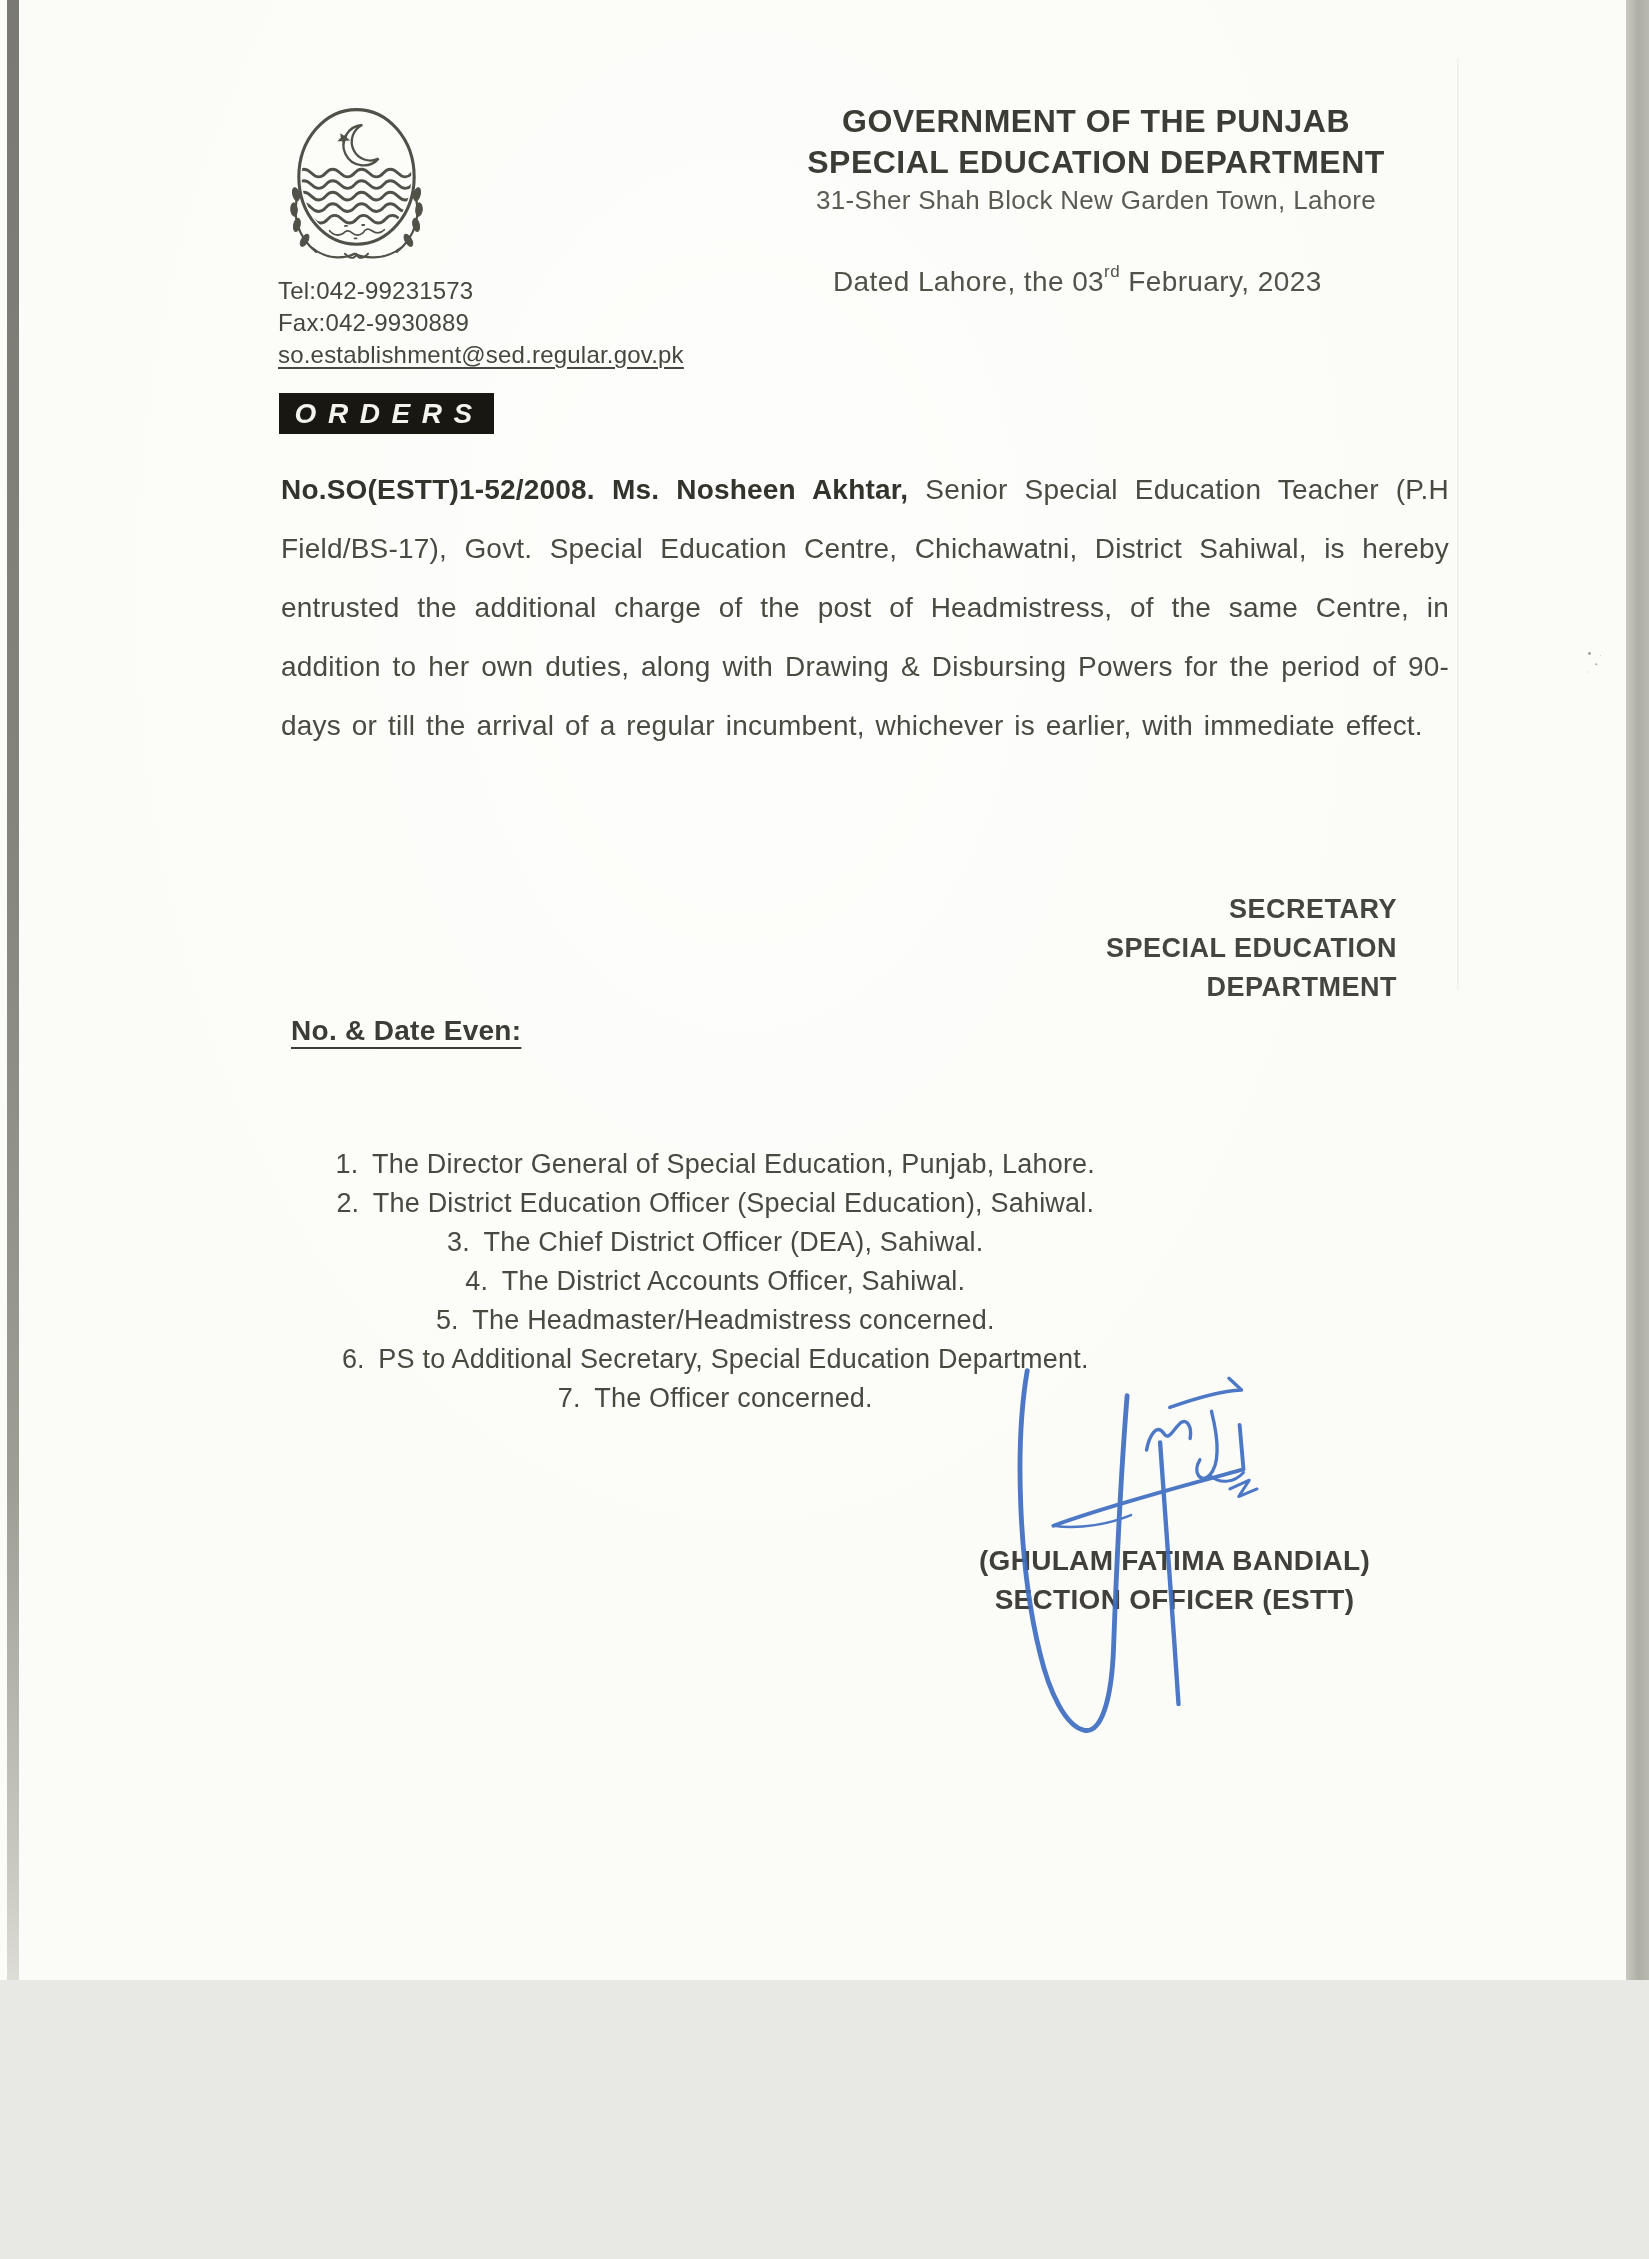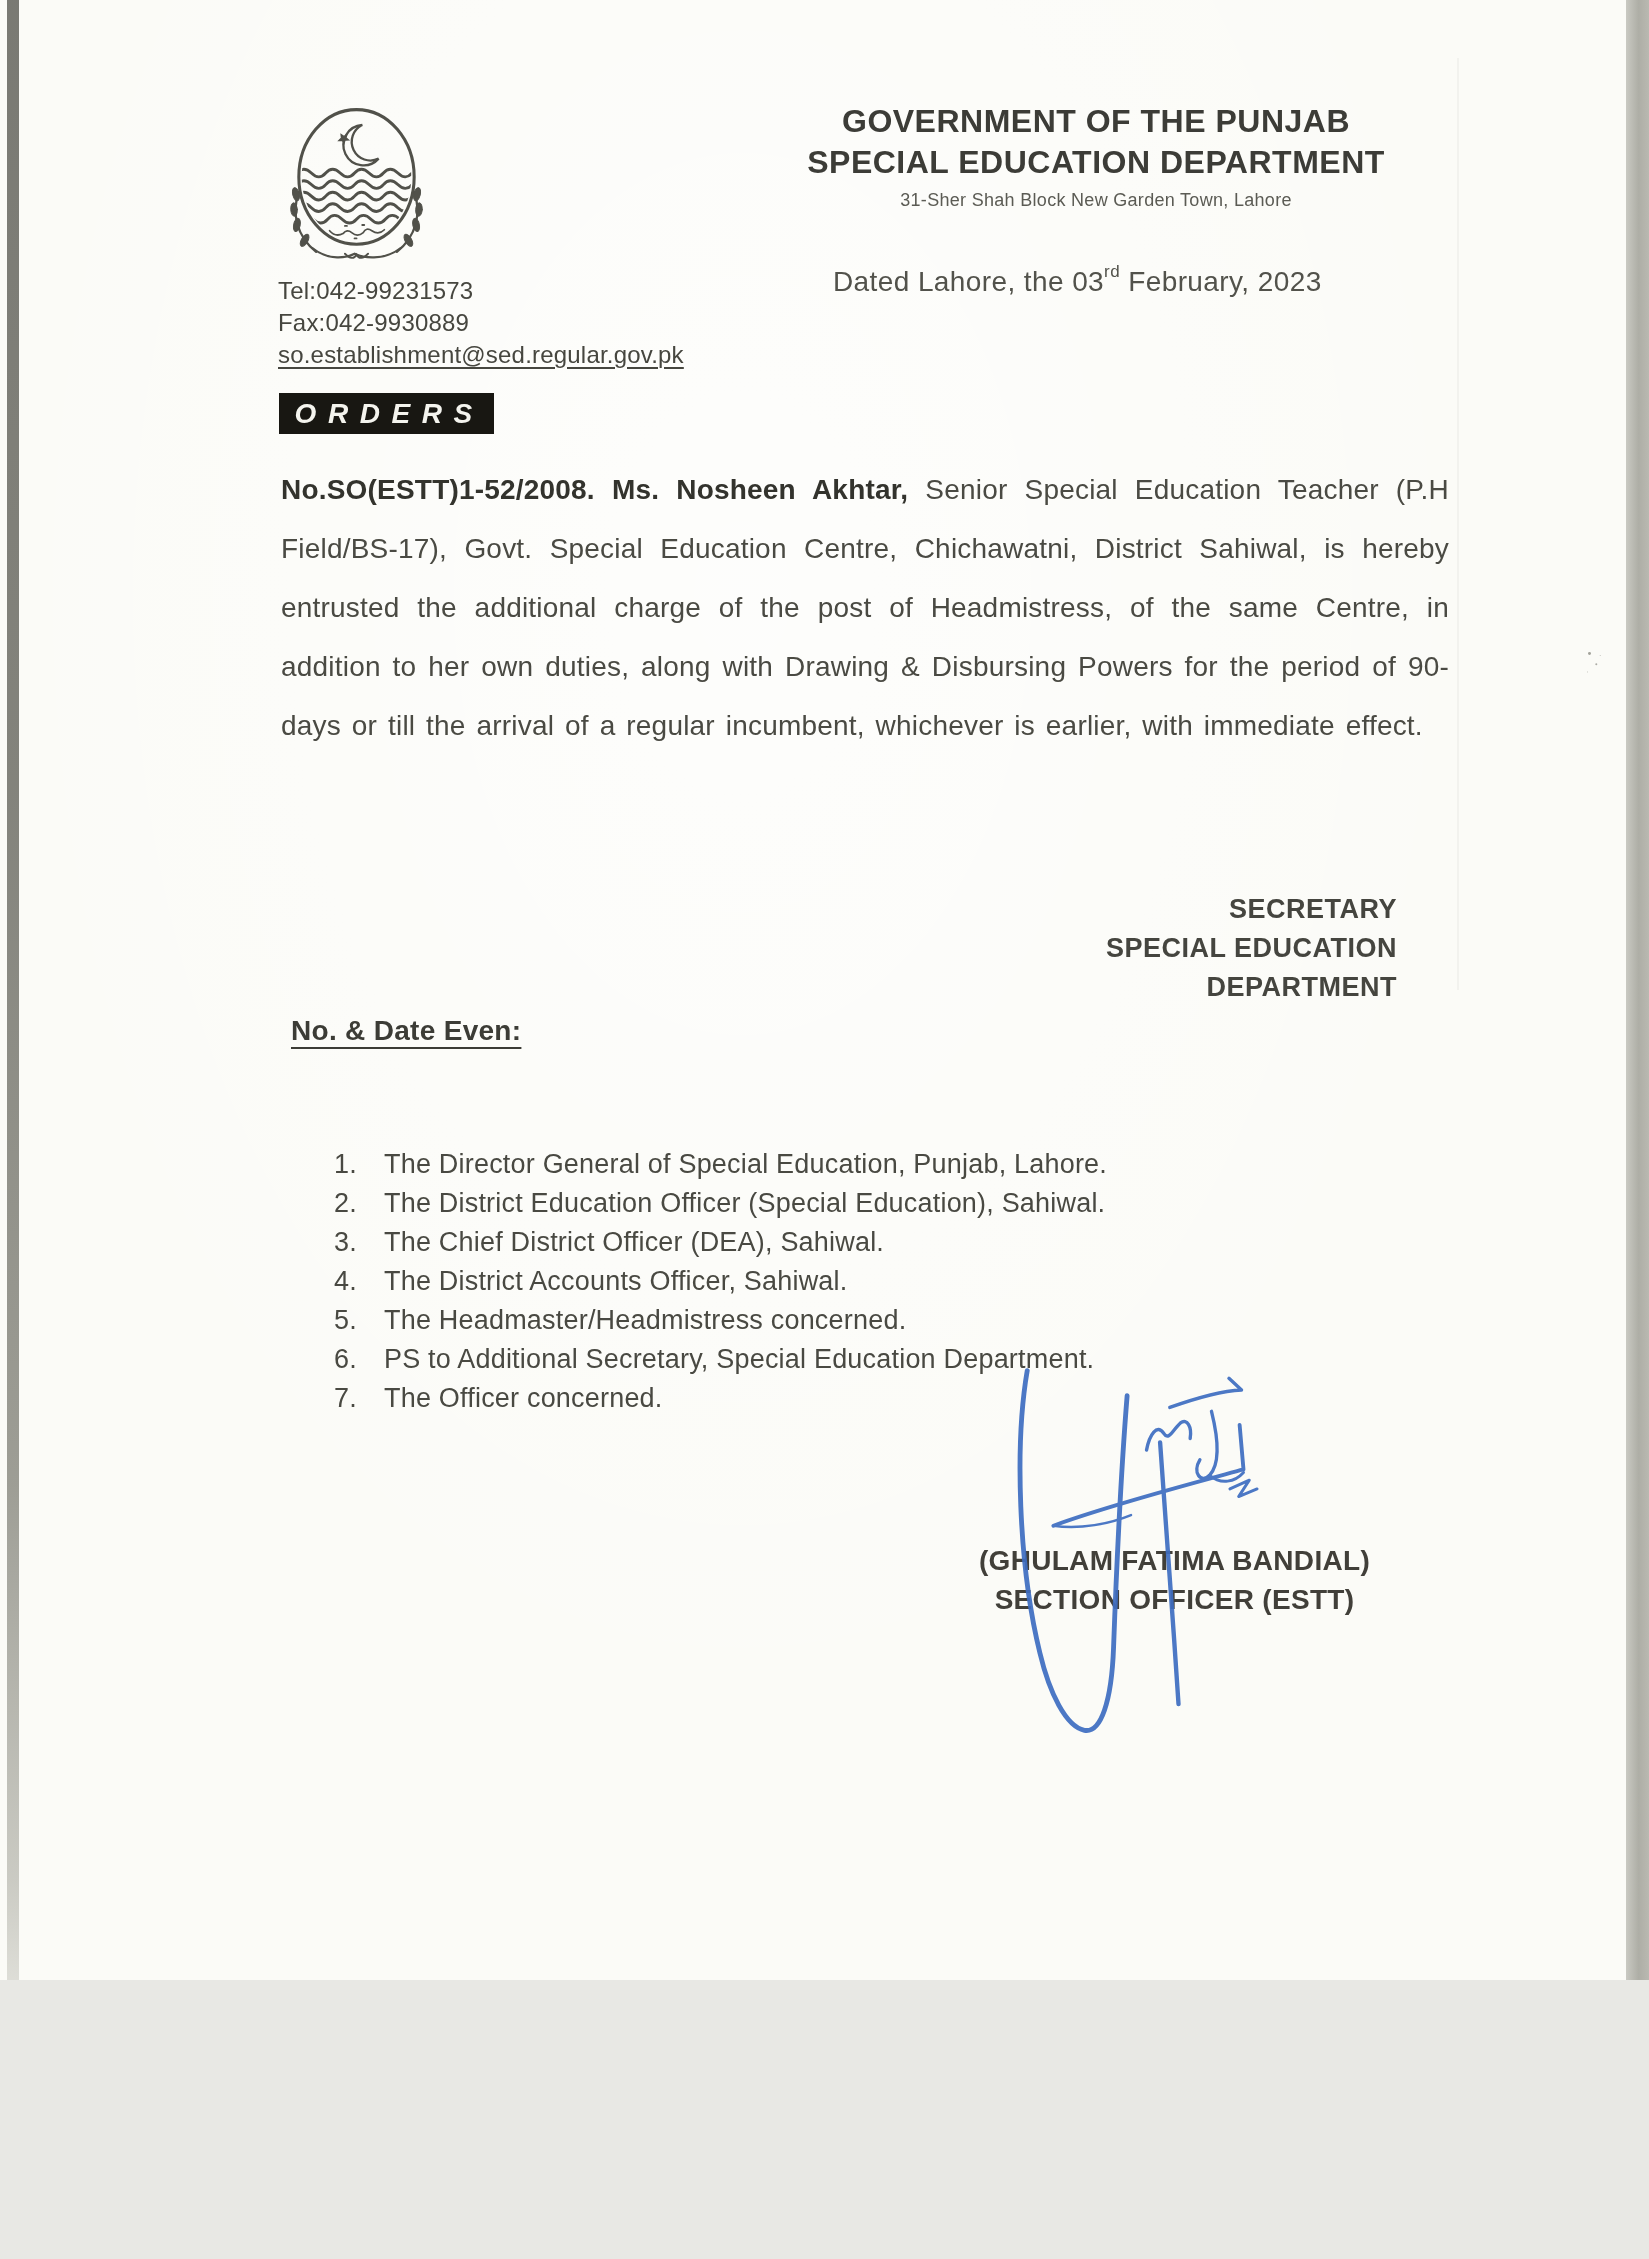--- a/index.html
+++ b/index.html
@@ -29,21 +29,21 @@
   .bottom-smudge{left:53px;top:2237px;width:495px;height:19.4px;background:#82827a;
     filter:blur(4.9px);transform:rotate(1.4deg);border-radius:45%;}
   .speck{left:1588px;top:652px;width:2.9px;height:2.9px;border-radius:50%;background:#94948c;
     box-shadow:6.8px 10.7px 0 -0.5px #9e9e97,-1.9px 18.4px 0 -1px #a8a8a1,10.7px 1.9px 0 -1px #aaaaa3;opacity:.85;}
 
   
   .logo{left:270px;top:100px;width:173px;height:173px;}
   .org-block{left:737px;top:101px;width:718px;text-align:center;}
   .org-line1{font-size:32px;font-weight:bold;color:#3c3c37;letter-spacing:0.5px;line-height:41px;}
   .org-line2{font-size:32px;font-weight:bold;color:#3c3c37;letter-spacing:0.5px;line-height:41px;}
-  .org-address{font-size:18px;color:#5b5b54;line-height:35px;letter-spacing:0.3px;}
+  .org-address{font-size:26px;color:#5b5b54;line-height:35px;letter-spacing:0.3px;}
   .date-line{left:833px;top:262px;font-size:28px;color:#52524b;letter-spacing:0.4px;}
   .date-line sup{font-size:17px;vertical-align:13.6px;}
   .contact{left:278px;top:275px;font-size:24px;line-height:32px;color:#46463f;letter-spacing:0.2px;}
   .contact .email{text-decoration:underline;text-underline-offset:3.9px;text-decoration-thickness:1.5px;}
 
   
   .orders-box{left:279px;top:393px;height:41px;background:#181712;color:#f4f4ee;
     font-size:28px;font-weight:bold;font-style:italic;letter-spacing:11.6px;
     padding:0 9.7px 0 15.5px;display:flex;align-items:center;}
 
@@ -53,21 +53,21 @@
   .order-body .ref{font-weight:bold;color:#33332d;}
 
   
   .signatory{left:1009px;top:890px;width:388px;text-align:right;
     font-size:27px;font-weight:bold;color:#45453f;line-height:39px;letter-spacing:0.5px;}
 
   
   .no-date-even{left:291px;top:1015px;font-size:28px;font-weight:bold;color:#3c3c36;
     text-decoration:underline;text-underline-offset:6.8px;text-decoration-thickness:2.4px;letter-spacing:0.3px;}
   .forward-line{left:281px;top:1112px;font-size:28px;color:#4a4a43;letter-spacing:0.2px;}
-  ol.cc-list{left:334px;top:1145px;margin:0;padding:0;list-style:none;counter-reset:cc;}
+  ol.cc-list{left:322px;top:1145px;margin:0;padding:0;list-style:none;counter-reset:cc;text-align:center;}
   ol.cc-list li{counter-increment:cc;font-size:27px;line-height:39px;color:#494942;letter-spacing:0.2px;}
   ol.cc-list li::before{content:counter(cc) ".";display:inline-block;width:50px;color:#49494
 
 2;}
 
   
   .sig-text{left:961px;top:1541px;width:427px;text-align:center;font-size:28px;
     font-weight:bold;color:#413f39;line-height:39px;letter-spacing:0.3px;}
   .sig-svg{left:966px;top:1357px;width:330px;height:417px;}
 

